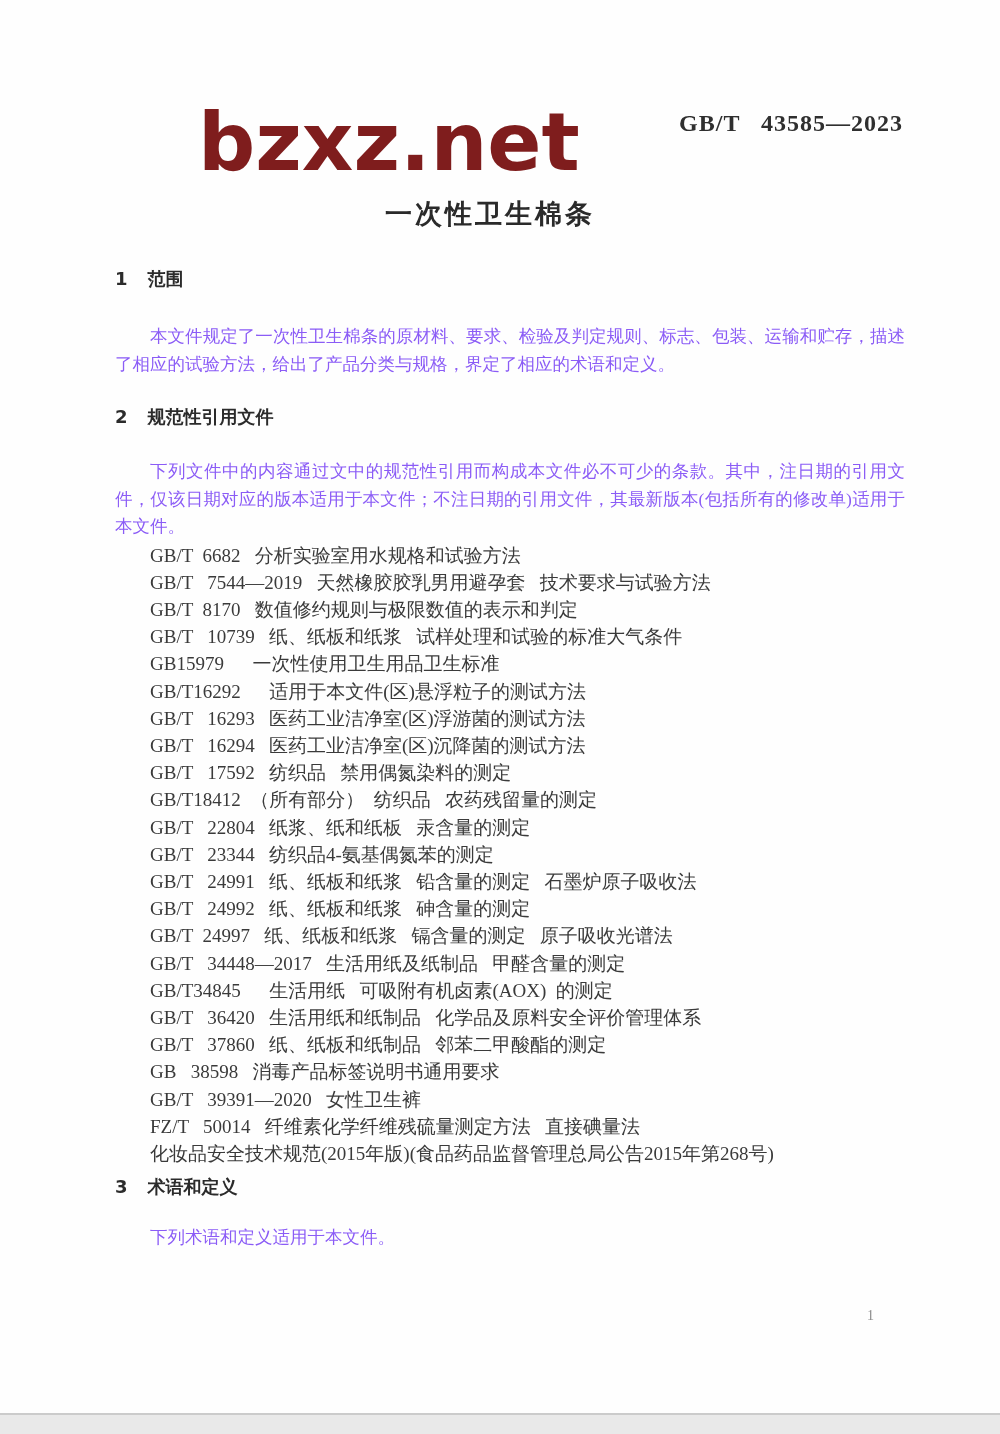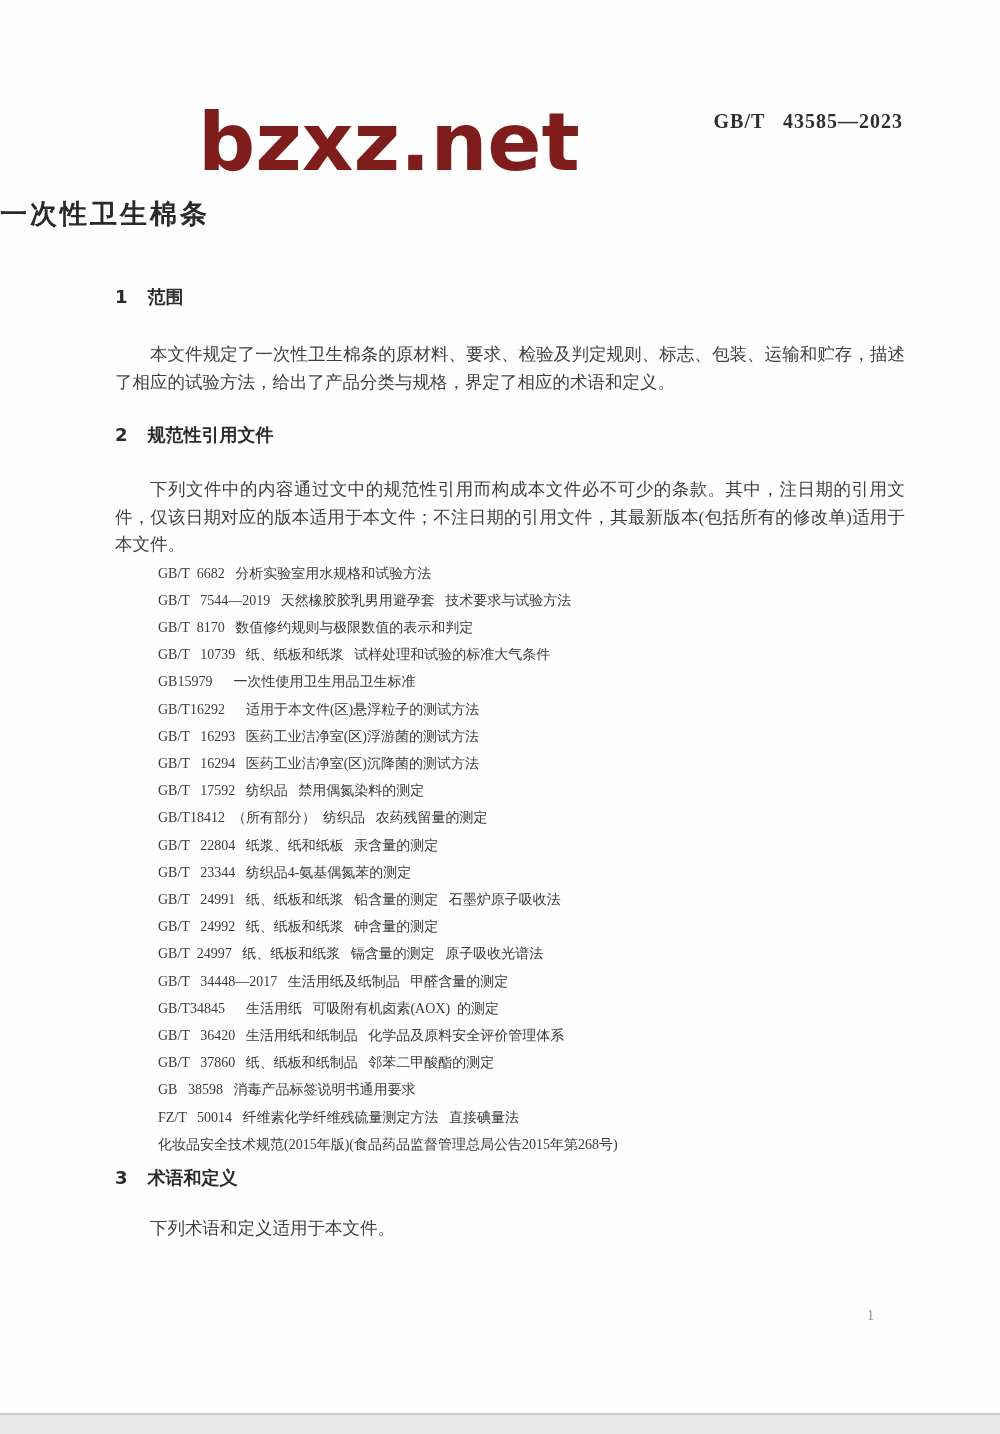--- a/index.html
+++ b/index.html
@@ -13,21 +13,21 @@
     height: 1434px;
     background: #fefefe;
     overflow: hidden;
     font-family: "Liberation Serif", "DejaVu Serif", serif;
     color: #3a3a3a;
   }
   .doc-code {
     position: absolute;
     top: 110px;
     right: 97px;
-    font-size: 20px;
+    font-size: 24px;
     font-weight: 700;
     letter-spacing: 1px;
     color: #2f2f2f;
     white-space: pre;
     z-index: 2;
     text-align: right;
   }
   .watermark {
     position: absolute;
     left: 198px;
@@ -39,32 +39,32 @@
     font-family: "DejaVu Sans", "Liberation Sans", sans-serif;
     z-index: 0;
     user-select: none;
   }
   .doc-title {
     position: absolute;
     top: 196px;
     left: 0;
     width: 980px;
     margin: 0;
-    text-align: left;
+    text-align: center;
     font-size: 27px;
     font-weight: 700;
     letter-spacing: 3px;
     color: #2a2a2a;
     font-family: "DejaVu Sans", "Liberation Sans", sans-serif;
     z-index: 1;
   }
   .content {
     position: absolute;
     left: 115px;
-    top: 286px;
+    top: 268px;
     width: 790px;
     z-index: 1;
   }
   .sec-heading {
     font-family: "DejaVu Sans", "Liberation Sans", sans-serif;
     font-weight: 700;
     font-size: 18px;
     line-height: 22px;
     color: #2b2b2b;
     margin: 0;
@@ -75,31 +75,30 @@
   .sec2 { margin-top: 28px; }
   .sec2 .para-block { margin-top: 30px; }
   .sec3 { margin-top: 9px; }
   .sec3 .para-block { margin-top: 26px; }
   p.body-para {
     margin: 0;
     font-size: 17.5px;
     line-height: 27.5px;
     text-align: justify;
     text-indent: 2em;
-    color: #404040;
+    color: #8b5cf6;
   }
   .refs {
     margin: 1px 0 0 35px;
   }
   .ref-line {
-    font-size: 14px;
+    font-size: 19px;
     line-height: 27.2px;
     white-space: pre-wrap;
     color: #3a3a3a;
-    margin-left: 8px;
   }
   .page-number {
     position: absolute;
     left: 867px;
     top: 1308px;
     font-size: 14px;
     color: #8a8a8a;
     z-index: 1;
   }
   .bottom-band {
@@ -156,20 +155,21 @@
           <div class="ref-line">GB/T   22804   纸浆、纸和纸板   汞含量的测定</div>
           <div class="ref-line">GB/T   23344   纺织品4-氨基偶氮苯的测定</div>
           <div class="ref-line">GB/T   24991   纸、纸板和纸浆   铅含量的测定   石墨炉原子吸收法</div>
           <div class="ref-line">GB/T   24992   纸、纸板和纸浆   砷含量的测定</div>
           <div class="ref-line">GB/T  24997   纸、纸板和纸浆   镉含量的测定   原子吸收光谱法</div>
           <div class="ref-line">GB/T   34448—2017   生活用纸及纸制品   甲醛含量的测定</div>
           <div class="ref-line">GB/T34845      生活用纸   可吸附有机卤素(AOX)  的测定</div>
           <div class="ref-line">GB/T   36420   生活用纸和纸制品   化学品及原料安全评价管理体系</div>
           <div class="ref-line">GB/T   37860   纸、纸板和纸制品   邻苯二甲酸酯的测定</div>
           <div class="ref-line">GB   38598   消毒产品标签说明书通用要求</div>
+          <div class="ref-line">GB/T   39391—2020   女性卫生裤</div>
           <div class="ref-line">FZ/T   50014   纤维素化学纤维残硫量测定方法   直接碘量法</div>
           <div class="ref-line">化妆品安全技术规范(2015年版)(食品药品监督管理总局公告2015年第268号)</div>
         </div>
     </section>
 
     <section class="sec sec3">
       <div class="sec-heading">
         <span class="sec-num">3</span><span>术语和定义</span>
       </div>
       <div class="para-block">

